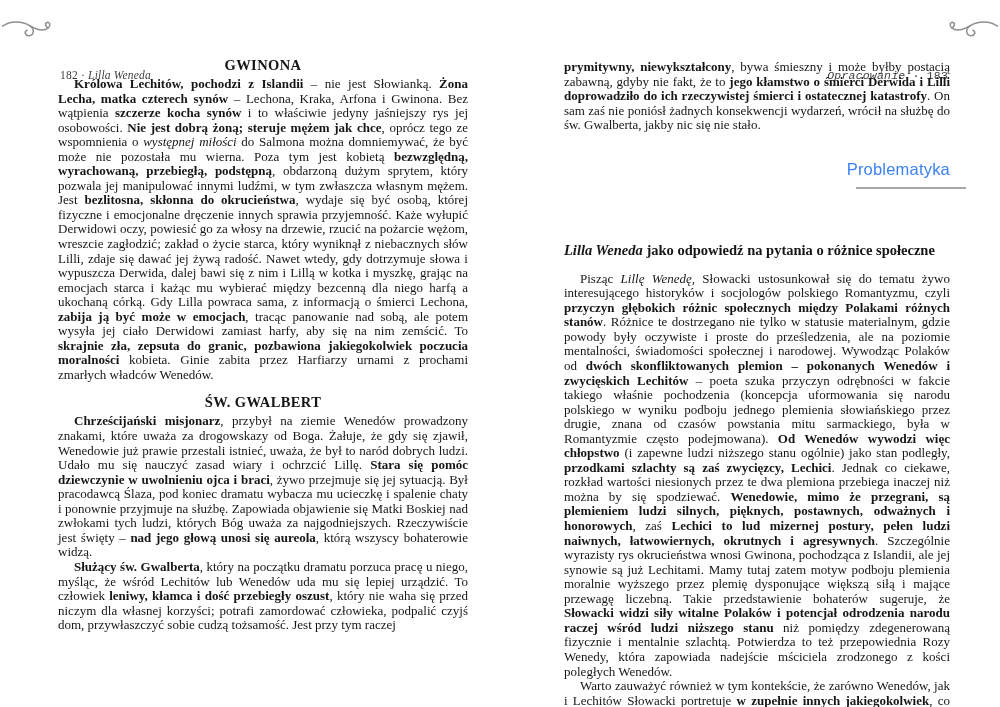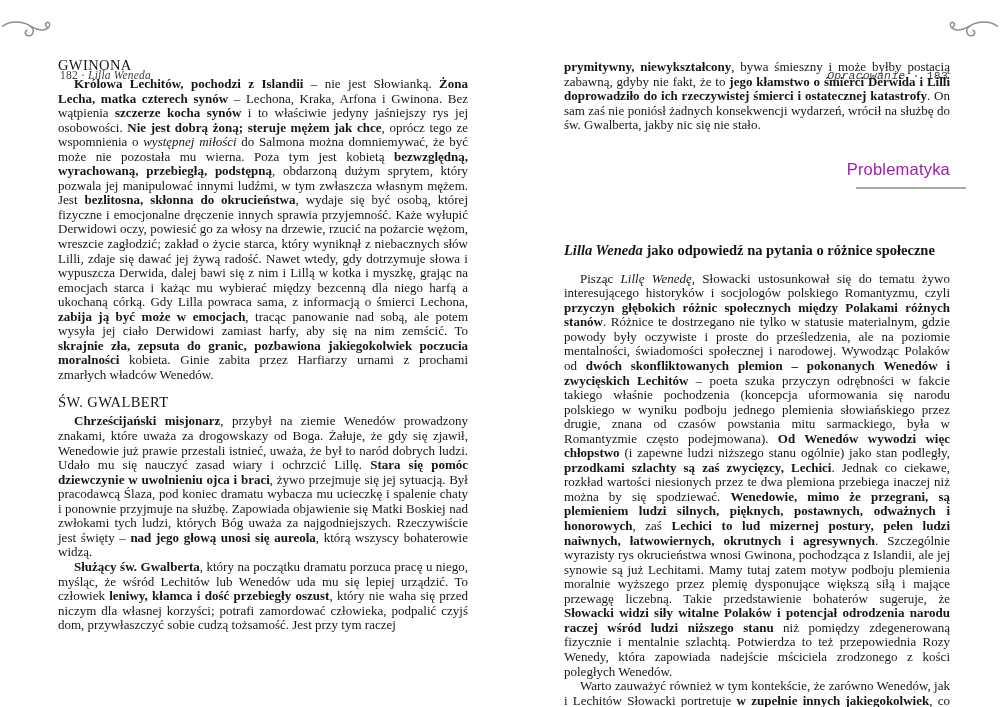--- a/index.html
+++ b/index.html
@@ -22,37 +22,37 @@
     position:absolute;top:21px;
     font-size:11.5px;color:var(--hdr);letter-spacing:.2px;margin-top:48px;
   }
   .running-header .i{font-style:italic;}
   #header-left{left:60px;}
   #header-right{right:52px;text-align:right;font-family:Liberation Mono, monospace;}
   .column{position:absolute;text-align:justify;}
   #col-left{left:58px;top:57px;width:410px;}
   #col-right{left:564px;top:60px;width:386px;}
   .section-heading{
-    font-size:14.5px;font-weight:400;letter-spacing:.4px;
-    line-height:17px;margin:12px 0 3px 0;text-align:left;
+    font-size:14.5px;font-weight:700;letter-spacing:.4px;
+    line-height:17px;margin:12px 0 3px 0;text-align:center;
   }
   .section-heading:first-child{margin-top:0;}
   p.body{
     font-size:13px;line-height:14.55px;
     text-align:justify;
   }
   p.indent{text-indent:16px;font-family:Liberation Serif, serif;}
   .b{font-weight:700;}
   .i{font-style:italic;}
   .kicker-wrap{
     position:relative;margin-top:27px;height:48px;text-align:right;
   }
   .kicker{
     font-family:"Liberation Sans", sans-serif;
-    font-size:16.5px;color:#a21caf;letter-spacing:.2px;
+    font-size:16.5px;color:#3b82f6;letter-spacing:.2px;
   }
   .kicker-rule{
     position:absolute;right:-16px;top:27px;width:110px;height:0;
     border-bottom:2px solid var(--rule);
   }
   .subsection-title{
     font-size:14.5px;font-weight:700;line-height:18px;
     margin:33px 0 13px 0;text-align:left;
   }
 </style>

